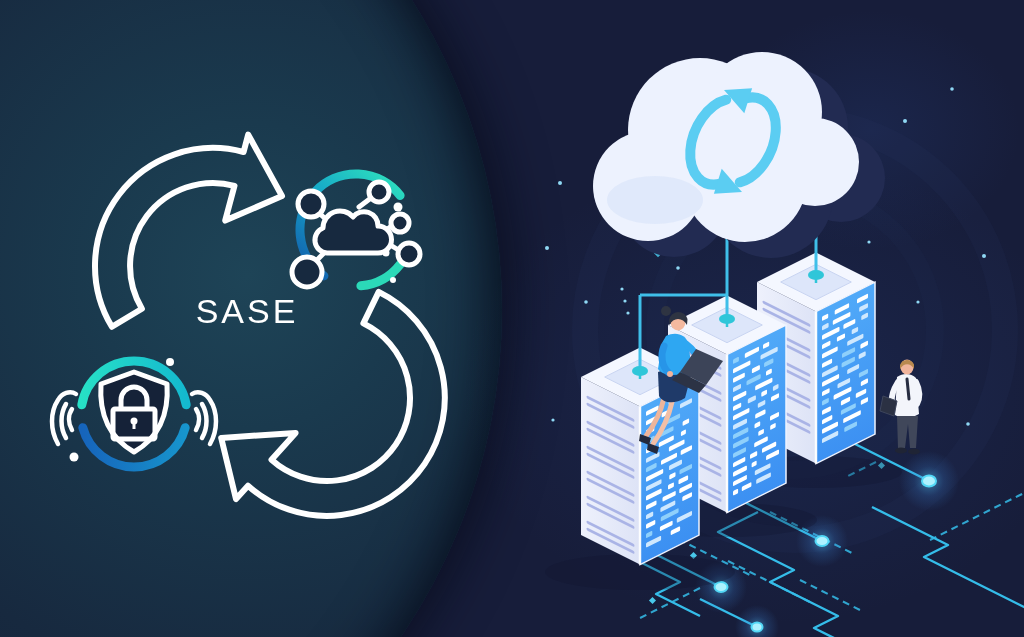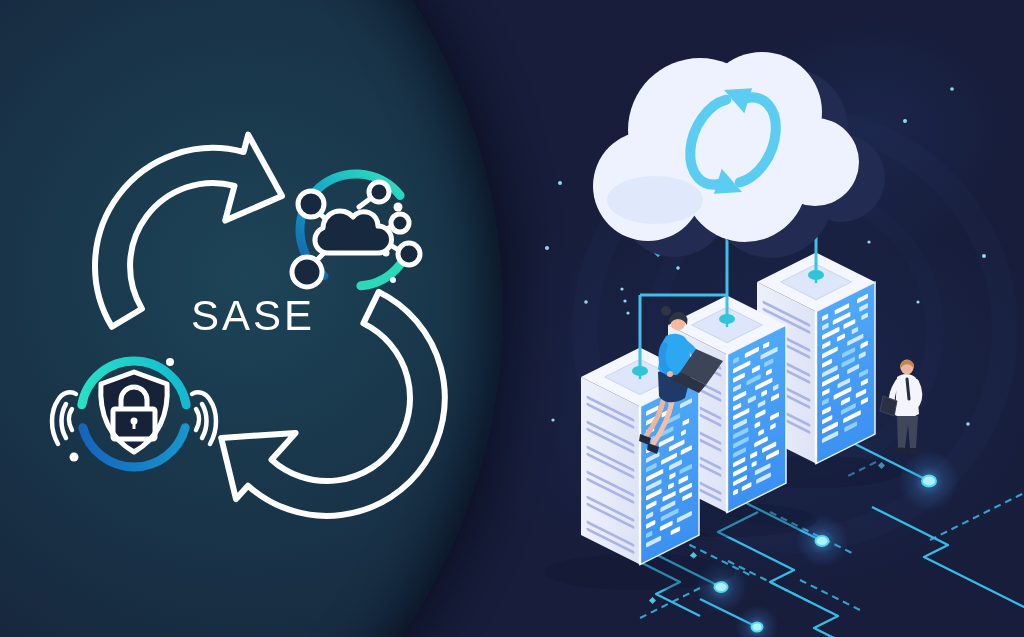--- a/index.html
+++ b/index.html
@@ -4,21 +4,21 @@
 <style>
   html,body{margin:0;padding:0;background:#0d1228;}
   .stage{position:relative;width:1024px;height:637px;overflow:hidden;
          background:var(--c-background,#171d3a);
          font-family:"Liberation Sans",sans-serif;}
   .bg-circle{position:absolute;left:-656px;top:-269px;width:1158px;height:1158px;border-radius:50%;
          background:radial-gradient(circle at 78% 47%, #1e4457 0%, #1a3a4e 14%, #17293f 38%, #121d36 70%, #101a33 100%);
          box-shadow:inset -28px 0 55px -18px rgba(4,8,22,.85), 16px 0 44px rgba(4,8,20,.5);}
   .art{position:absolute;left:0;top:0;}
   .sase{position:absolute;left:191px;top:292px;width:112px;text-align:center;
-        color:var(--c-white,#ffffff);font-size:42px;letter-spacing:3px;font-weight:400;}
+        color:var(--c-white,#ffffff);font-size:34px;letter-spacing:3px;font-weight:400;}
 </style>
 </head>
 <body>
 
 <div class="stage">
   <div class="bg-circle"></div>
 
   <svg class="art" width="1024" height="637" viewBox="0 0 1024 637">
     <defs>
       <linearGradient id="gNetRing" x1="310" y1="285" x2="400" y2="175" gradientUnits="userSpaceOnUse">

